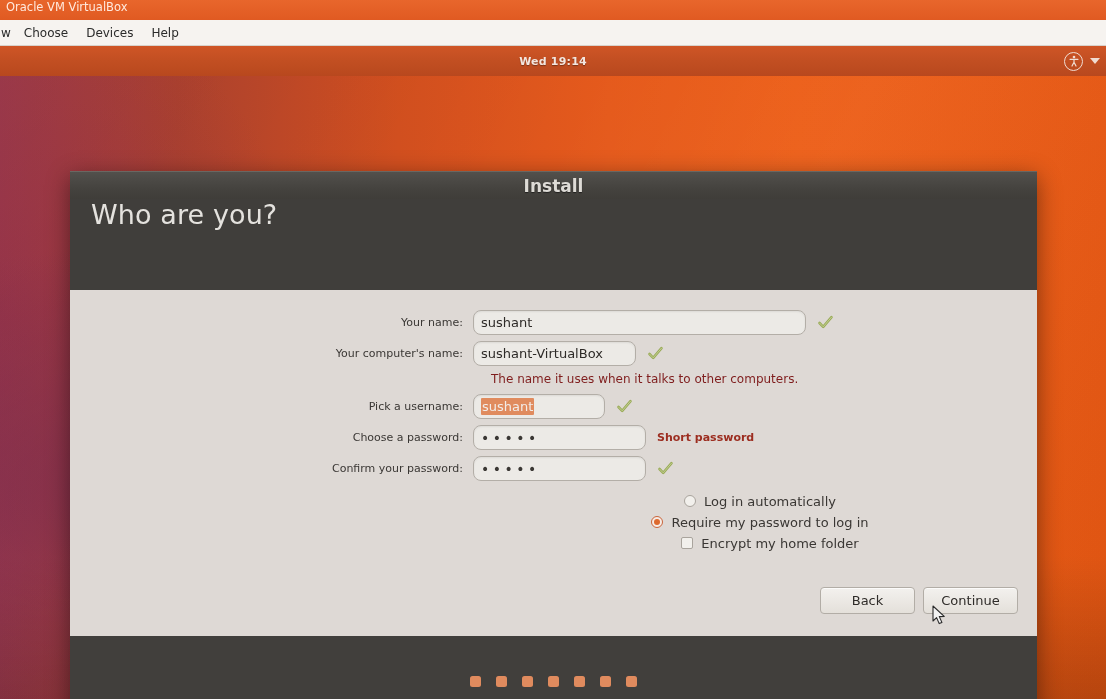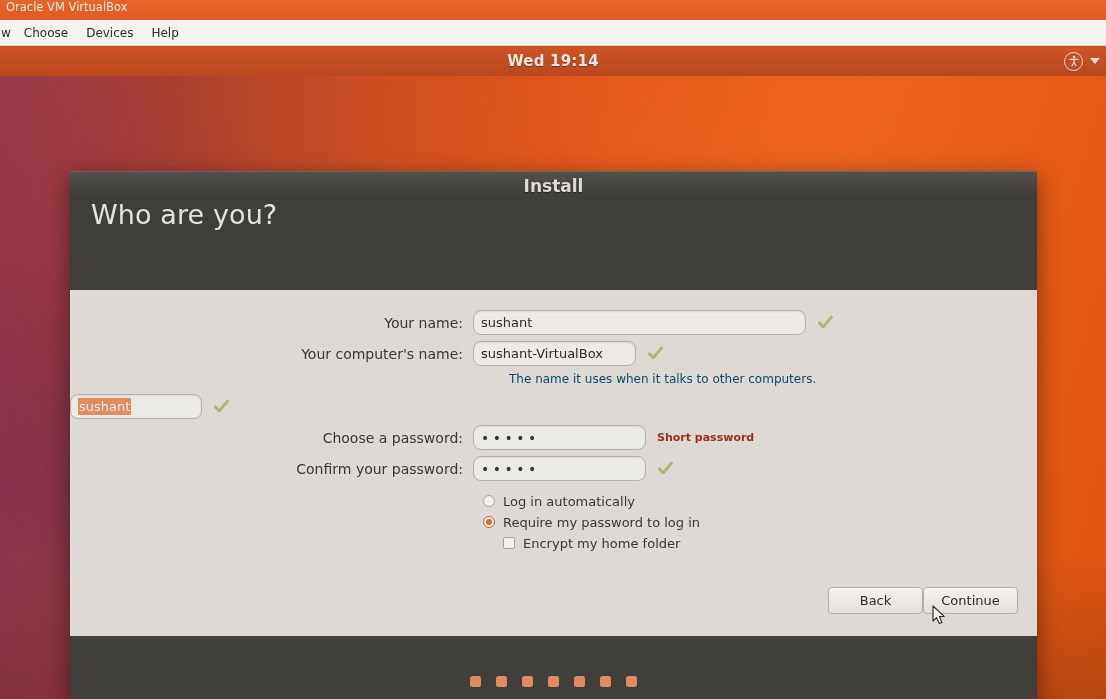--- a/index.html
+++ b/index.html
@@ -68,21 +68,21 @@
 
   
   #top-panel {
     position: absolute; top: 0; left: 0;
     width: 1106px; height: 30px;
     background: linear-gradient(to bottom, #cf5526 0%, #c24f22 48%, #b8481e 100%);
     display: flex; align-items: center; justify-content: center;
     z-index: 5;
   }
   #panel-clock {
-    color: #f3e6df; font-size: 15px; font-weight: bold;
+    color: #f3e6df; font-size: 11px; font-weight: bold;
     text-shadow: 0 1px 1px rgba(0,0,0,0.35);
     letter-spacing: 0.2px;
   }
   #panel-right {
     position: absolute; right: 6px; top: 0; height: 30px;
     display: flex; align-items: center; gap: 7px;
   }
   #a11y-icon {
     width: 19px; height: 19px; border-radius: 50%;
     border: 1.6px solid #f0dcd2;
@@ -154,21 +154,21 @@
     padding-top: 20px;
   }
   .form-row {
     display: flex; align-items: center;
     margin-bottom: 6px;
   }
   .form-label {
     width: 403px;
     text-align: right;
     padding-right: 10px;
-    font-size: 14px;
+    font-size: 11px;
     color: #3a3734;
   }
   .field {
     background: #eceae6;
     border: 1px solid #b3aea7;
     border-radius: 8px;
     height: 25px;
     font-size: 13px;
     color: #2e2b28;
     padding: 0 7px;
@@ -190,22 +190,22 @@
     font-size: 14px;
     color: #3a3734;
     line-height: 1;
   }
   .ok-check {
     margin-left: 11px;
     display: flex; align-items: center;
   }
   .hint-text {
     font-size: 12px;
-    color: #0c4a6e;
-    margin-left: 26px;
+    color: #7f1d1d;
+    margin-left: 8px;
   }
   #hostname-hint-row {
     display: flex;
     margin-bottom: 8px;
   }
   #hostname-hint-row .spacer { width: 413px; }
   .warn-text {
     margin-left: 11px;
     font-size: 11px;
     font-weight: bold;
@@ -217,20 +217,21 @@
     margin-top: 10px;
     margin-left: 403px;
     padding-left: 10px;
   }
   .opt-row {
     display: flex; align-items: center;
     height: 20px;
     margin-bottom: 1px;
     font-size: 13px;
     color: #3a3734;
+    justify-content: center;
   }
   .opt-row.indented { padding-left: 20px; }
   .radio {
     width: 12px; height: 12px;
     border-radius: 50%;
     border: 1px solid #a9a49d;
     background: #f2f0ec;
     margin-right: 8px;
     display: flex; align-items: center; justify-content: center;
     flex: none;
@@ -247,21 +248,21 @@
     border-radius: 2px;
     background: #f2f0ec;
     margin-right: 8px;
     flex: none;
   }
 
   
   #buttons {
     position: absolute;
     right: 19px; bottom: 22px;
-    display: flex; gap: 0;
+    display: flex; gap: 8px;
   }
   .btn {
     width: 95px; height: 27px;
     background: linear-gradient(to bottom, #f3f1ee 0%, #e4e0da 100%);
     border: 1px solid #b2ada6;
     border-radius: 4px;
     font-size: 13px;
     color: #2f2c29;
     display: flex; align-items: center; justify-content: center;
     box-shadow: 0 1px 0 rgba(255,255,255,0.7) inset;
@@ -347,20 +348,21 @@
             </svg>
           </span>
         </div>
 
         <div id="hostname-hint-row">
           <div class="spacer"></div>
           <div class="hint-text">The name it uses when it talks to other computers.</div>
         </div>
 
         <div class="form-row">
+          <div class="form-label">Pick a username:</div>
           <div class="field username">
             <span class="sel-text">sushant</span>
           </div>
           <span class="ok-check">
             <svg width="17" height="17" viewBox="0 0 17 17">
               <path d="M2.5 9 L6.2 12.8 L14.5 3.2" stroke="#9aab58" stroke-width="2.6" fill="none" stroke-linecap="round" stroke-linejoin="round"></path>
               <path d="M2.5 9 L6.2 12.8 L14.5 3.2" stroke="#c2cf92" stroke-width="1" fill="none" stroke-linecap="round" stroke-linejoin="round"></path>
             </svg>
           </span>
         </div>

